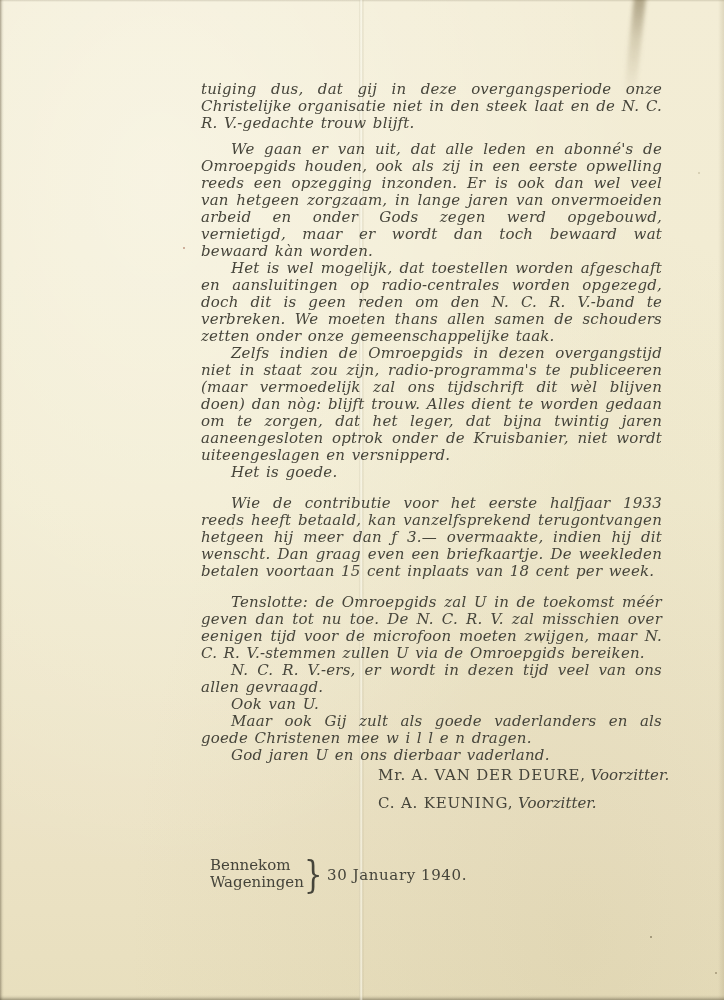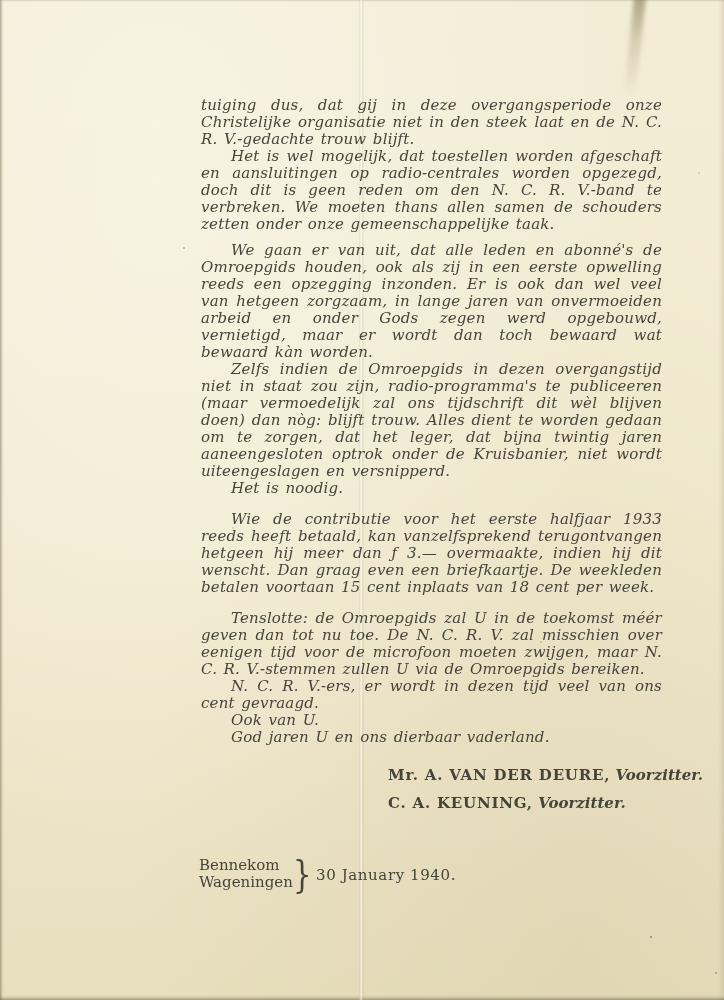--- a/index.html
+++ b/index.html
@@ -34,63 +34,64 @@
             box-shadow:
               183px 247px 0 0 rgba(150,80,60,0.55),
               650px 936px 0 0 rgba(90,80,55,0.60),
               715px 972px 0 0 rgba(110,95,65,0.55),
               540px 641px 0 0 rgba(120,105,70,0.35),
               232px 527px 0 0 rgba(130,115,80,0.30),
               698px 172px 0 0 rgba(130,115,80,0.30); }
 
   
   .body-text {
-    position: absolute; left: 201px; top: 97px; width: 461px;
+    position: absolute; left: 201px; top: 81px; width: 461px;
     font-size: 15px; line-height: 17px; color: #46453b;
     font-style: italic; text-align: justify; word-spacing: 1.5px; letter-spacing: 0.2px;
   }
   .para { margin: 0; }
   .indent { text-indent: 30px; }
   .gap-s { margin-top: 9px; }
   .gap-m { margin-top: 14px; }
 
-  .signatures { position: absolute; left: 388px; top: 766px; font-size: 15px; color: #45443a; font-weight: bold; }
+  .signatures { position: absolute; left: 378px; top: 766px; font-size: 15px; color: #45443a; }
   .sig-row { margin-bottom: 10px; white-space: nowrap; }
   .sig-name { font-style: normal; letter-spacing: 0.8px; }
   .sig-role { font-style: italic; }
 
-  .place-date { position: absolute; left: 199px; top: 857px; font-size: 15px; color: #45443a; width: 300px; }
+  .place-date { position: absolute; left: 210px; top: 857px; font-size: 15px; color: #45443a; width: 300px; }
   .place-line { line-height: 16.5px; white-space: nowrap; }
   .brace { position: absolute; left: 94px; top: -3px; font-size: 29px; line-height: 40px;
            transform: scaleY(1.28); transform-origin: 50% 45%; font-weight: normal; }
   .date-line { position: absolute; left: 117px; top: 9px; white-space: nowrap; letter-spacing: 0.6px; }
 </style>
 </head>
 <body>
 
 <div class="paper">
 
   <div class="edge-left"></div>
   <div class="edge-top"></div>
   <div class="edge-right"></div>
   <div class="edge-bottom"></div>
   <div class="fold-line"></div>
   <div class="crease-smudge"></div>
   <div class="specks"></div>
 
   <div class="body-text">
     <p class="para">tuiging dus, dat gij in deze overgangsperiode onze Christelijke organisatie niet in den steek laat en de N. C. R. V.-gedachte trouw blijft.</p>
+    <p class="para indent gap-s">We gaan er van uit, dat alle leden en abonné's de Omroepgids houden, ook als zij in een eerste opwelling reeds een opzegging inzonden. Er is ook dan wel veel van hetgeen zorgzaam, in lange jaren van onvermoeiden arbeid en onder Gods zegen werd opgebouwd, vernietigd, maar er wordt dan toch bewaard wat bewaard kàn worden.</p>
     <p class="para indent">Het is wel mogelijk, dat toestellen worden afgeschaft en aansluitingen op radio-centrales worden opgezegd, doch dit is geen reden om den N. C. R. V.-band te verbreken. We moeten thans allen samen de schouders zetten onder onze gemeenschappelijke taak.</p>
-    <p class="para indent gap-s">We gaan er van uit, dat alle leden en abonné's de Omroepgids houden, ook als zij in een eerste opwelling reeds een opzegging inzonden. Er is ook dan wel veel van hetgeen zorgzaam, in lange jaren van onvermoeiden arbeid en onder Gods zegen werd opgebouwd, vernietigd, maar er wordt dan toch bewaard wat bewaard kàn worden.</p>
     <p class="para indent">Zelfs indien de Omroepgids in dezen overgangstijd niet in staat zou zijn, radio-programma's te publiceeren (maar vermoedelijk zal ons tijdschrift dit wèl blijven doen) dan nòg: blijft trouw. Alles dient te worden gedaan om te zorgen, dat het leger, dat bijna twintig jaren aaneengesloten optrok onder de Kruisbanier, niet wordt uiteengeslagen en versnipperd.</p>
-    <p class="para indent">Het is noodig.</p>
+    <p class="para indent">Het is goede.</p>
     <p class="para indent gap-m">Wie de contributie voor het eerste halfjaar 1933 reeds heeft betaald, kan vanzelfsprekend terugontvangen hetgeen hij meer dan ƒ 3.— overmaakte, indien hij dit wenscht. Dan graag even een briefkaartje. De weekleden betalen voortaan 15 cent inplaats van 18 cent per week.</p>
     <p class="para indent gap-m">Tenslotte: de Omroepgids zal U in de toekomst méér geven dan tot nu toe. De N. C. R. V. zal misschien over eenigen tijd voor de microfoon moeten zwijgen, maar N. C. R. V.-stemmen zullen U via de Omroepgids bereiken.</p>
-    <p class="para indent">N. C. R. V.-ers, er wordt in dezen tijd veel van ons cent gevraagd.</p>
+    <p class="para indent">N. C. R. V.-ers, er wordt in dezen tijd veel van ons allen gevraagd.</p>
     <p class="para indent">Ook van U.</p>
+    <p class="para indent">Maar ook Gij zult als goede vaderlanders en als goede Christenen mee w i l l e n dragen.</p>
     <p class="para indent">God jaren U en ons dierbaar vaderland.</p>
   </div>
 
   <div class="signatures">
     <div class="sig-row">
       <span class="sig-name">Mr. A. VAN DER DEURE,</span>
       <span class="sig-role">Voorzitter.</span>
     </div>
     <div class="sig-row">
       <span class="sig-name">C. A. KEUNING,</span>

